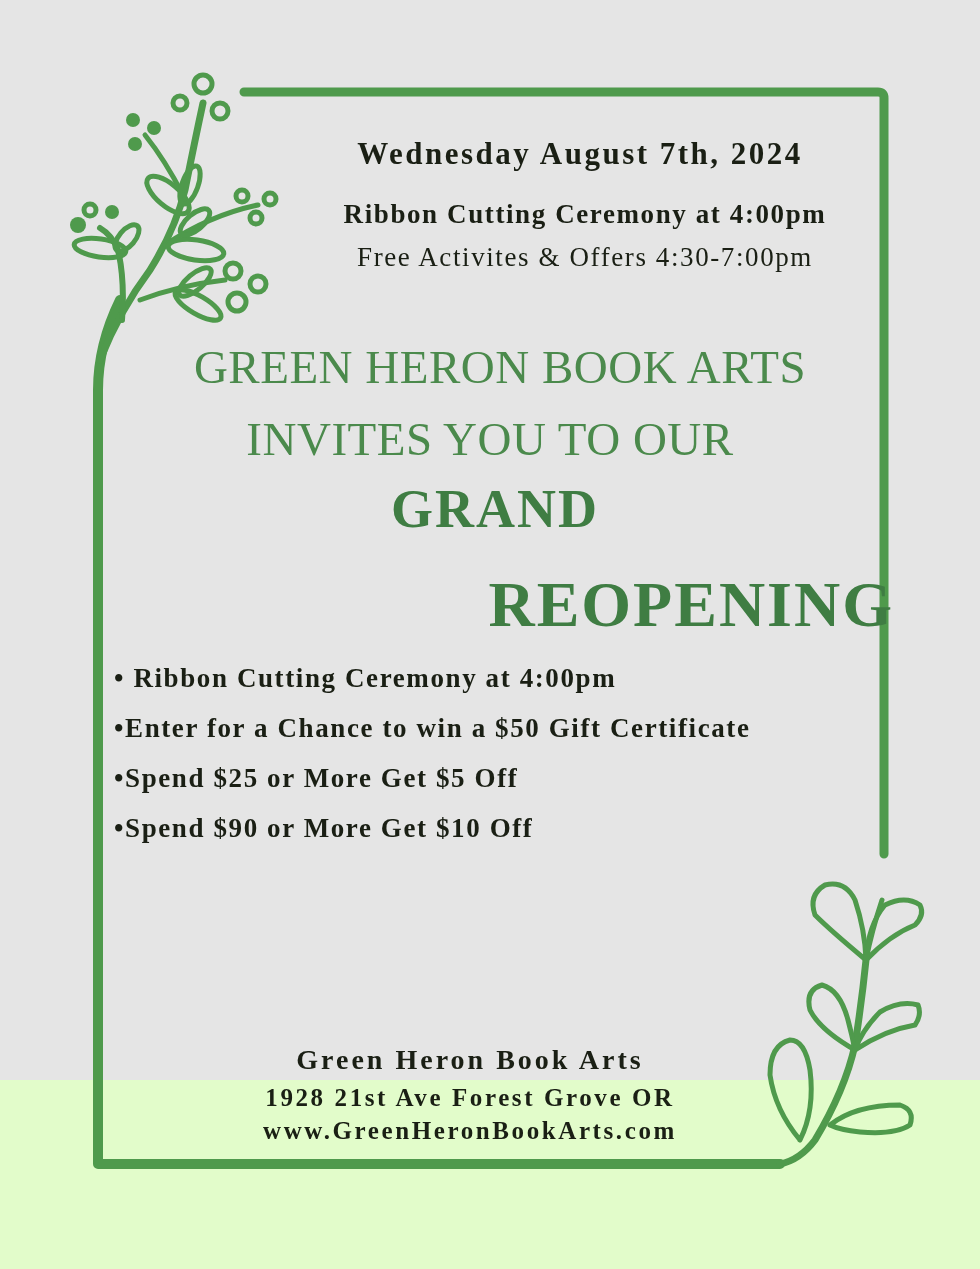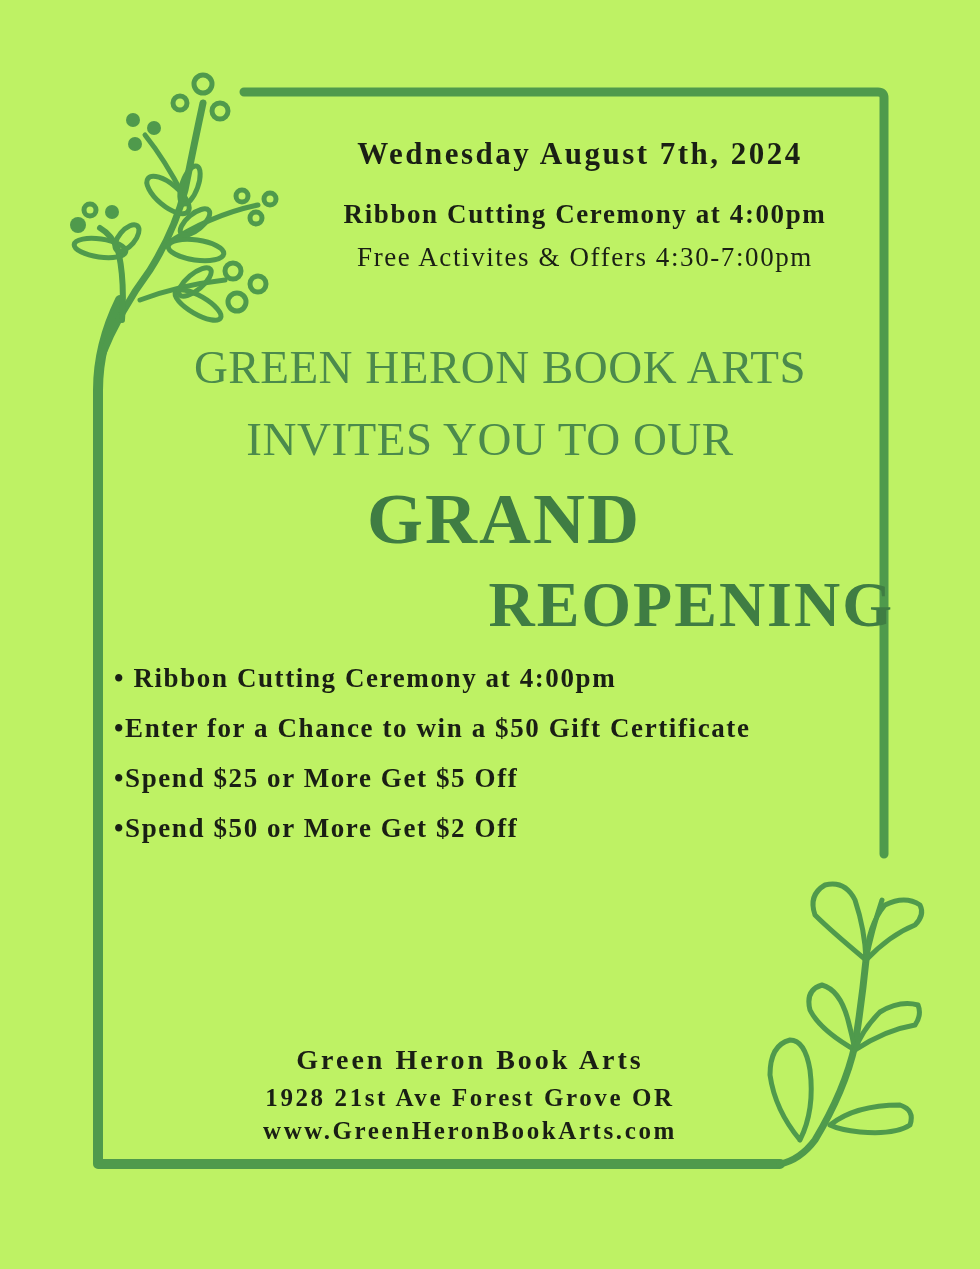--- a/index.html
+++ b/index.html
@@ -1,26 +1,26 @@
 <!DOCTYPE html>
 <html><head>
 <meta charset="utf-8">
 <style>
   html, body { margin: 0; padding: 0; }
   body { width: 980px; height: 1269px; background: #e2fcca; position: relative; overflow: hidden; }
-  .poster { position: absolute; left: 0; top: 0; width: 980px; height: 1269px; background: #bef264; }
+  .poster { position: absolute; left: 0; top: 0; width: 980px; height: 1080px; background: #e5e5e5; }
   svg.deco { position: absolute; left: 0; top: 0; }
   .txt { position: absolute; left: 0; width: 980px; text-align: center; font-family: "Liberation Serif", "DejaVu Serif", serif; }
   .dark { color: #1a1f14; }
   .date { top: 136px; left: 300px; width: 560px; font-size: 31px; letter-spacing: 2.5px; font-weight: bold; }
   .ribbon { top: 199px; left: 270px; width: 630px; font-size: 27px; letter-spacing: 1.6px; font-weight: bold; }
   .free { top: 242px; left: 270px; width: 630px; font-size: 27px; letter-spacing: 1.6px; font-weight: normal; }
   .org { top: 340px; left: 120px; width: 760px; font-size: 47px; color: #4b8a4c; letter-spacing: 0.5px; }
   .invite { top: 412px; left: 100px; width: 780px; font-size: 47px; color: #4b8a4c; letter-spacing: 0.5px; }
-  .grand { top: 478px; left: 109px; width: 790px; font-size: 72px; font-weight: bold; color: #3f7d43; letter-spacing: 2px; }
+  .grand { top: 478px; left: 100px; width: 790px; font-size: 54px; font-weight: bold; color: #3f7d43; letter-spacing: 2px; }
   .reopen { top: 568px; left: 104px; width: 790px; font-size: 64px; font-weight: bold; color: #3f7d43; letter-spacing: 2px; text-align: right; }
   ul.bullets { position: absolute; left: 114px; top: 656px; margin: 0; padding: 0; list-style: none; font-family: "Liberation Serif", "DejaVu Serif", serif; }
   ul.bullets li { font-size: 27px; font-weight: bold; letter-spacing: 1.6px; color: #1a1f14; height: 50px; line-height: 44px; white-space: nowrap; }
   .addr-name { top: 1044px; left: 200px; width: 540px; font-size: 28px; letter-spacing: 3px; font-weight: bold; }
   .addr-street { top: 1084px; left: 190px; width: 560px; font-size: 25px; letter-spacing: 2.6px; font-weight: bold; }
   .addr-web { top: 1117px; left: 190px; width: 560px; font-size: 25px; letter-spacing: 2.6px; font-weight: bold; }
 </style>
 </head>
 <body>
 
@@ -101,19 +101,19 @@
 
   <div class="txt org">GREEN HERON BOOK ARTS</div>
   <div class="txt invite">INVITES YOU TO OUR</div>
   <div class="txt grand">GRAND</div>
   <div class="txt reopen">REOPENING</div>
 
   <ul class="bullets">
     <li>• Ribbon Cutting Ceremony at 4:00pm</li>
     <li>•Enter for a Chance to win a $50 Gift Certificate</li>
     <li>•Spend $25 or More Get $5 Off</li>
-    <li>•Spend $50 or More Get $2 Off</li>
+    <li>•Spend $90 or More Get $10 Off</li>
   </ul>
 
   <div class="txt dark addr-name">Green Heron Book Arts</div>
   <div class="txt dark addr-street">1928 21st Ave Forest Grove OR</div>
   <div class="txt dark addr-web">www.GreenHeronBookArts.com</div>
 </div>
 
 </body></html>

